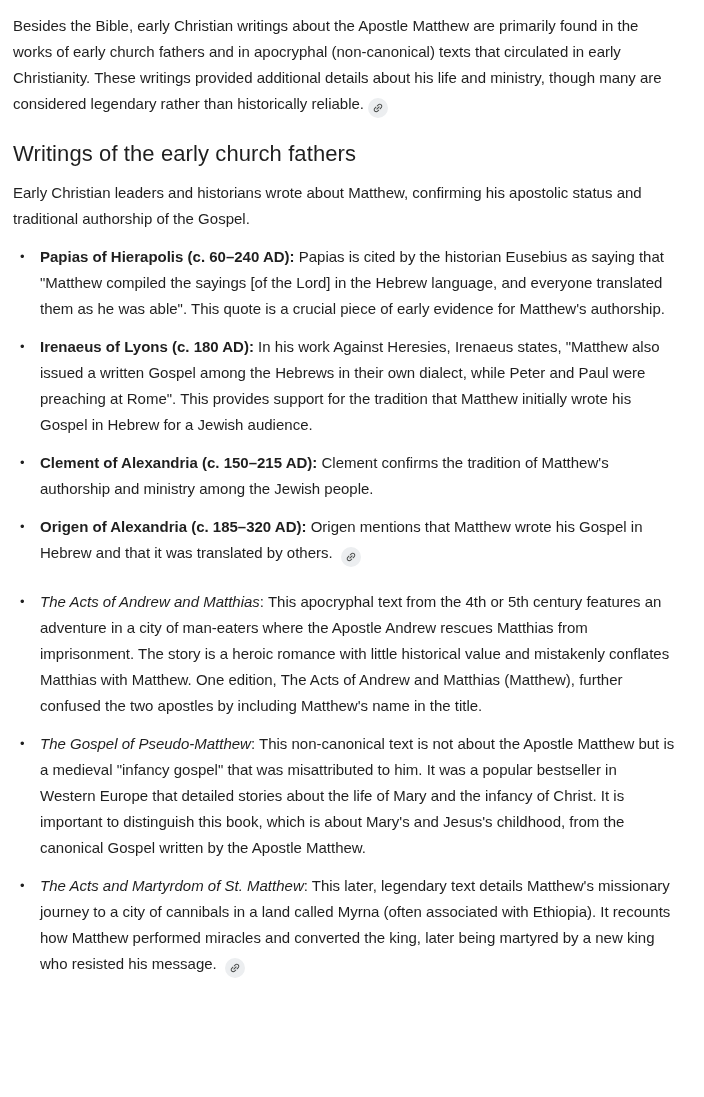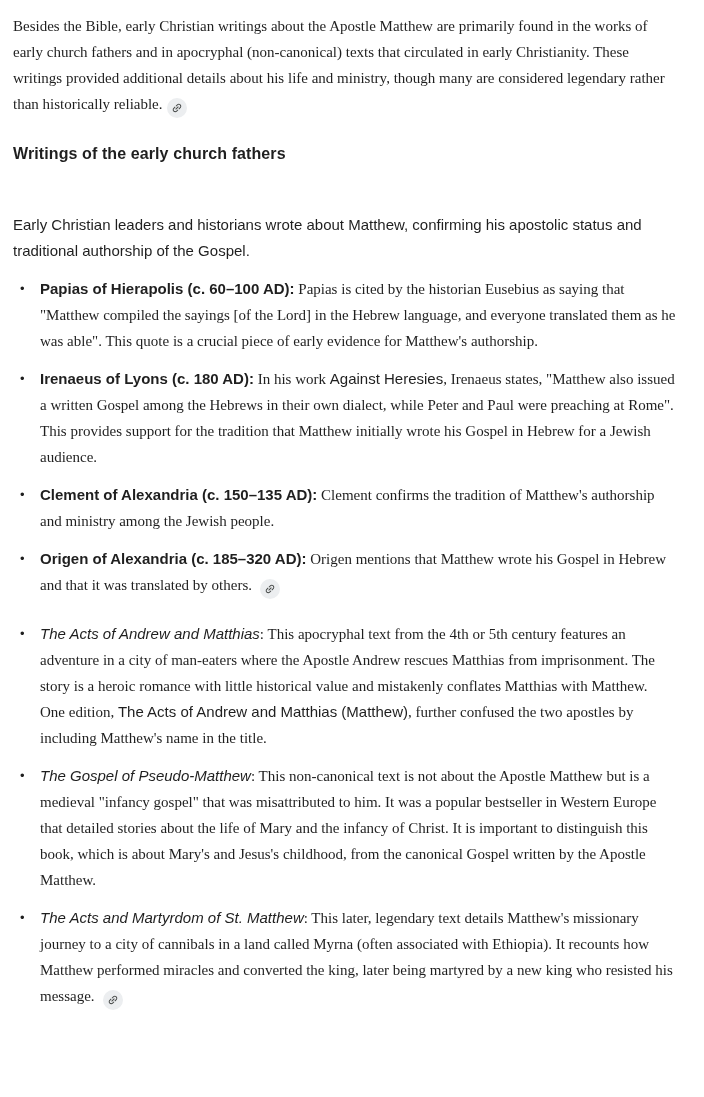--- a/index.html
+++ b/index.html
@@ -9,41 +9,41 @@
     overflow: hidden;
     background: #ffffff;
     color: #1f1f1f;
     font-family: "Liberation Sans", "DejaVu Sans", sans-serif;
     font-size: 15px;
     line-height: 26px;
   }
   .content { padding: 13px 28px 0 13px; }
   .intro { margin: 0; }
   h2 {
-    font-size: 16px;
+    font-size: 22px;
     line-height: 28px;
-    font-weight: 700;
+    font-weight: 400;
     letter-spacing: 0.1px;
     margin: 22px 0 0 0;
     color: #1f1f1f;
   }
-  .section-para { margin: 44px 0 0 0; }
+  .section-para { margin: 12px 0 0 0; }
   ul.bullet-list { list-style: none; margin: 0; padding: 0; }
   ul.bullet-list.after-heading { margin-top: 22px; }
   ul.bullet-list li { position: relative; padding-left: 27px; margin-top: 12px; }
   ul.bullet-list.after-heading li:first-child { margin-top: 0; }
   .bullet-dot {
     position: absolute;
     left: 7px;
     top: 0;
     font-size: 13px;
     line-height: 26px;
     color: #1f1f1f;
   }
-  .seg-n { font-style: normal; font-weight: 400; font-family: Liberation Serif, serif; }
+  .seg-n { font-style: normal; font-weight: 400; }
   .seg-b { font-weight: 700; }
   .seg-i { }
   .seg-bi { font-weight: 400; font-style: italic; }
   .chip {
     display: inline-flex;
     align-items: center;
     justify-content: center;
     width: 20px;
     height: 20px;
     border-radius: 50%;
@@ -63,23 +63,23 @@
         <svg width="12" height="12" viewBox="0 0 24 24" fill="#444746" xmlns="http://www.w3.org/2000/svg">
           <path d="M3.9 12c0-1.71 1.39-3.1 3.1-3.1h4V7H7c-2.76 0-5 2.24-5 5s2.24 5 5 5h4v-1.9H7c-1.71 0-3.1-1.39-3.1-3.1zM8 13h8v-2H8v2zm9-6h-4v1.9h4c1.71 0 3.1 1.39 3.1 3.1s-1.39 3.1-3.1 3.1h-4V17h4c2.76 0 5-2.24 5-5s-2.24-5-5-5z"></path>
         </svg>
       </span></p>
 
   <h2>Writings of the early church fathers</h2>
 
   <p class="section-para">Early Christian leaders and historians wrote about Matthew, confirming his apostolic status and traditional authorship of the Gospel.</p>
 
   <ul class="bullet-list">
-    <li><span class="bullet-dot">•</span><span><span class="seg-b">Papias of Hierapolis (c. 60–100 AD):</span><span class="seg-n"> Papias is cited by the historian Eusebius as saying that "Matthew compiled the sayings [of the Lord] in the Hebrew language, and everyone translated them as he was able". This quote is a crucial piece of early evidence for Matthew's authorship.</span></span></li>
+    <li><span class="bullet-dot">•</span><span><span class="seg-b">Papias of Hierapolis (c. 60–240 AD):</span><span class="seg-n"> Papias is cited by the historian Eusebius as saying that "Matthew compiled the sayings [of the Lord] in the Hebrew language, and everyone translated them as he was able". This quote is a crucial piece of early evidence for Matthew's authorship.</span></span></li>
     <li><span class="bullet-dot">•</span><span><span class="seg-b">Irenaeus of Lyons (c. 180 AD):</span><span class="seg-n"> In his work </span><span class="seg-i">Against Heresies</span><span class="seg-n">, Irenaeus states, "Matthew also issued a written Gospel among the Hebrews in their own dialect, while Peter and Paul were preaching at Rome". This provides support for the tradition that Matthew initially wrote his Gospel in Hebrew for a Jewish audience.</span></span></li>
-    <li><span class="bullet-dot">•</span><span><span class="seg-b">Clement of Alexandria (c. 150–135 AD):</span><span class="seg-n"> Clement confirms the tradition of Matthew's authorship and ministry among the Jewish people.</span></span></li>
+    <li><span class="bullet-dot">•</span><span><span class="seg-b">Clement of Alexandria (c. 150–215 AD):</span><span class="seg-n"> Clement confirms the tradition of Matthew's authorship and ministry among the Jewish people.</span></span></li>
     <li><span class="bullet-dot">•</span><span><span class="seg-b">Origen of Alexandria (c. 185–320 AD):</span><span class="seg-n"> Origen mentions that Matthew wrote his Gospel in Hebrew and that it was translated by others.</span></span> <span class="chip">
           <svg width="12" height="12" viewBox="0 0 24 24" fill="#444746" xmlns="http://www.w3.org/2000/svg">
             <path d="M3.9 12c0-1.71 1.39-3.1 3.1-3.1h4V7H7c-2.76 0-5 2.24-5 5s2.24 5 5 5h4v-1.9H7c-1.71 0-3.1-1.39-3.1-3.1zM8 13h8v-2H8v2zm9-6h-4v1.9h4c1.71 0 3.1 1.39 3.1 3.1s-1.39 3.1-3.1 3.1h-4V17h4c2.76 0 5-2.24 5-5s-2.24-5-5-5z"></path>
           </svg>
         </span></li>
   </ul>
 
 
   <ul class="bullet-list after-heading">
     <li><span class="bullet-dot">•</span><span><span class="seg-bi">The Acts of Andrew and Matthias</span><span class="seg-n">: This apocryphal text from the 4th or 5th century features an adventure in a city of man-eaters where the Apostle Andrew rescues Matthias from imprisonment. The story is a heroic romance with little historical value and mistakenly conflates Matthias with Matthew. One edition, </span><span class="seg-i">The Acts of Andrew and Matthias (Matthew)</span><span class="seg-n">, further confused the two apostles by including Matthew's name in the title.</span></span></li>

